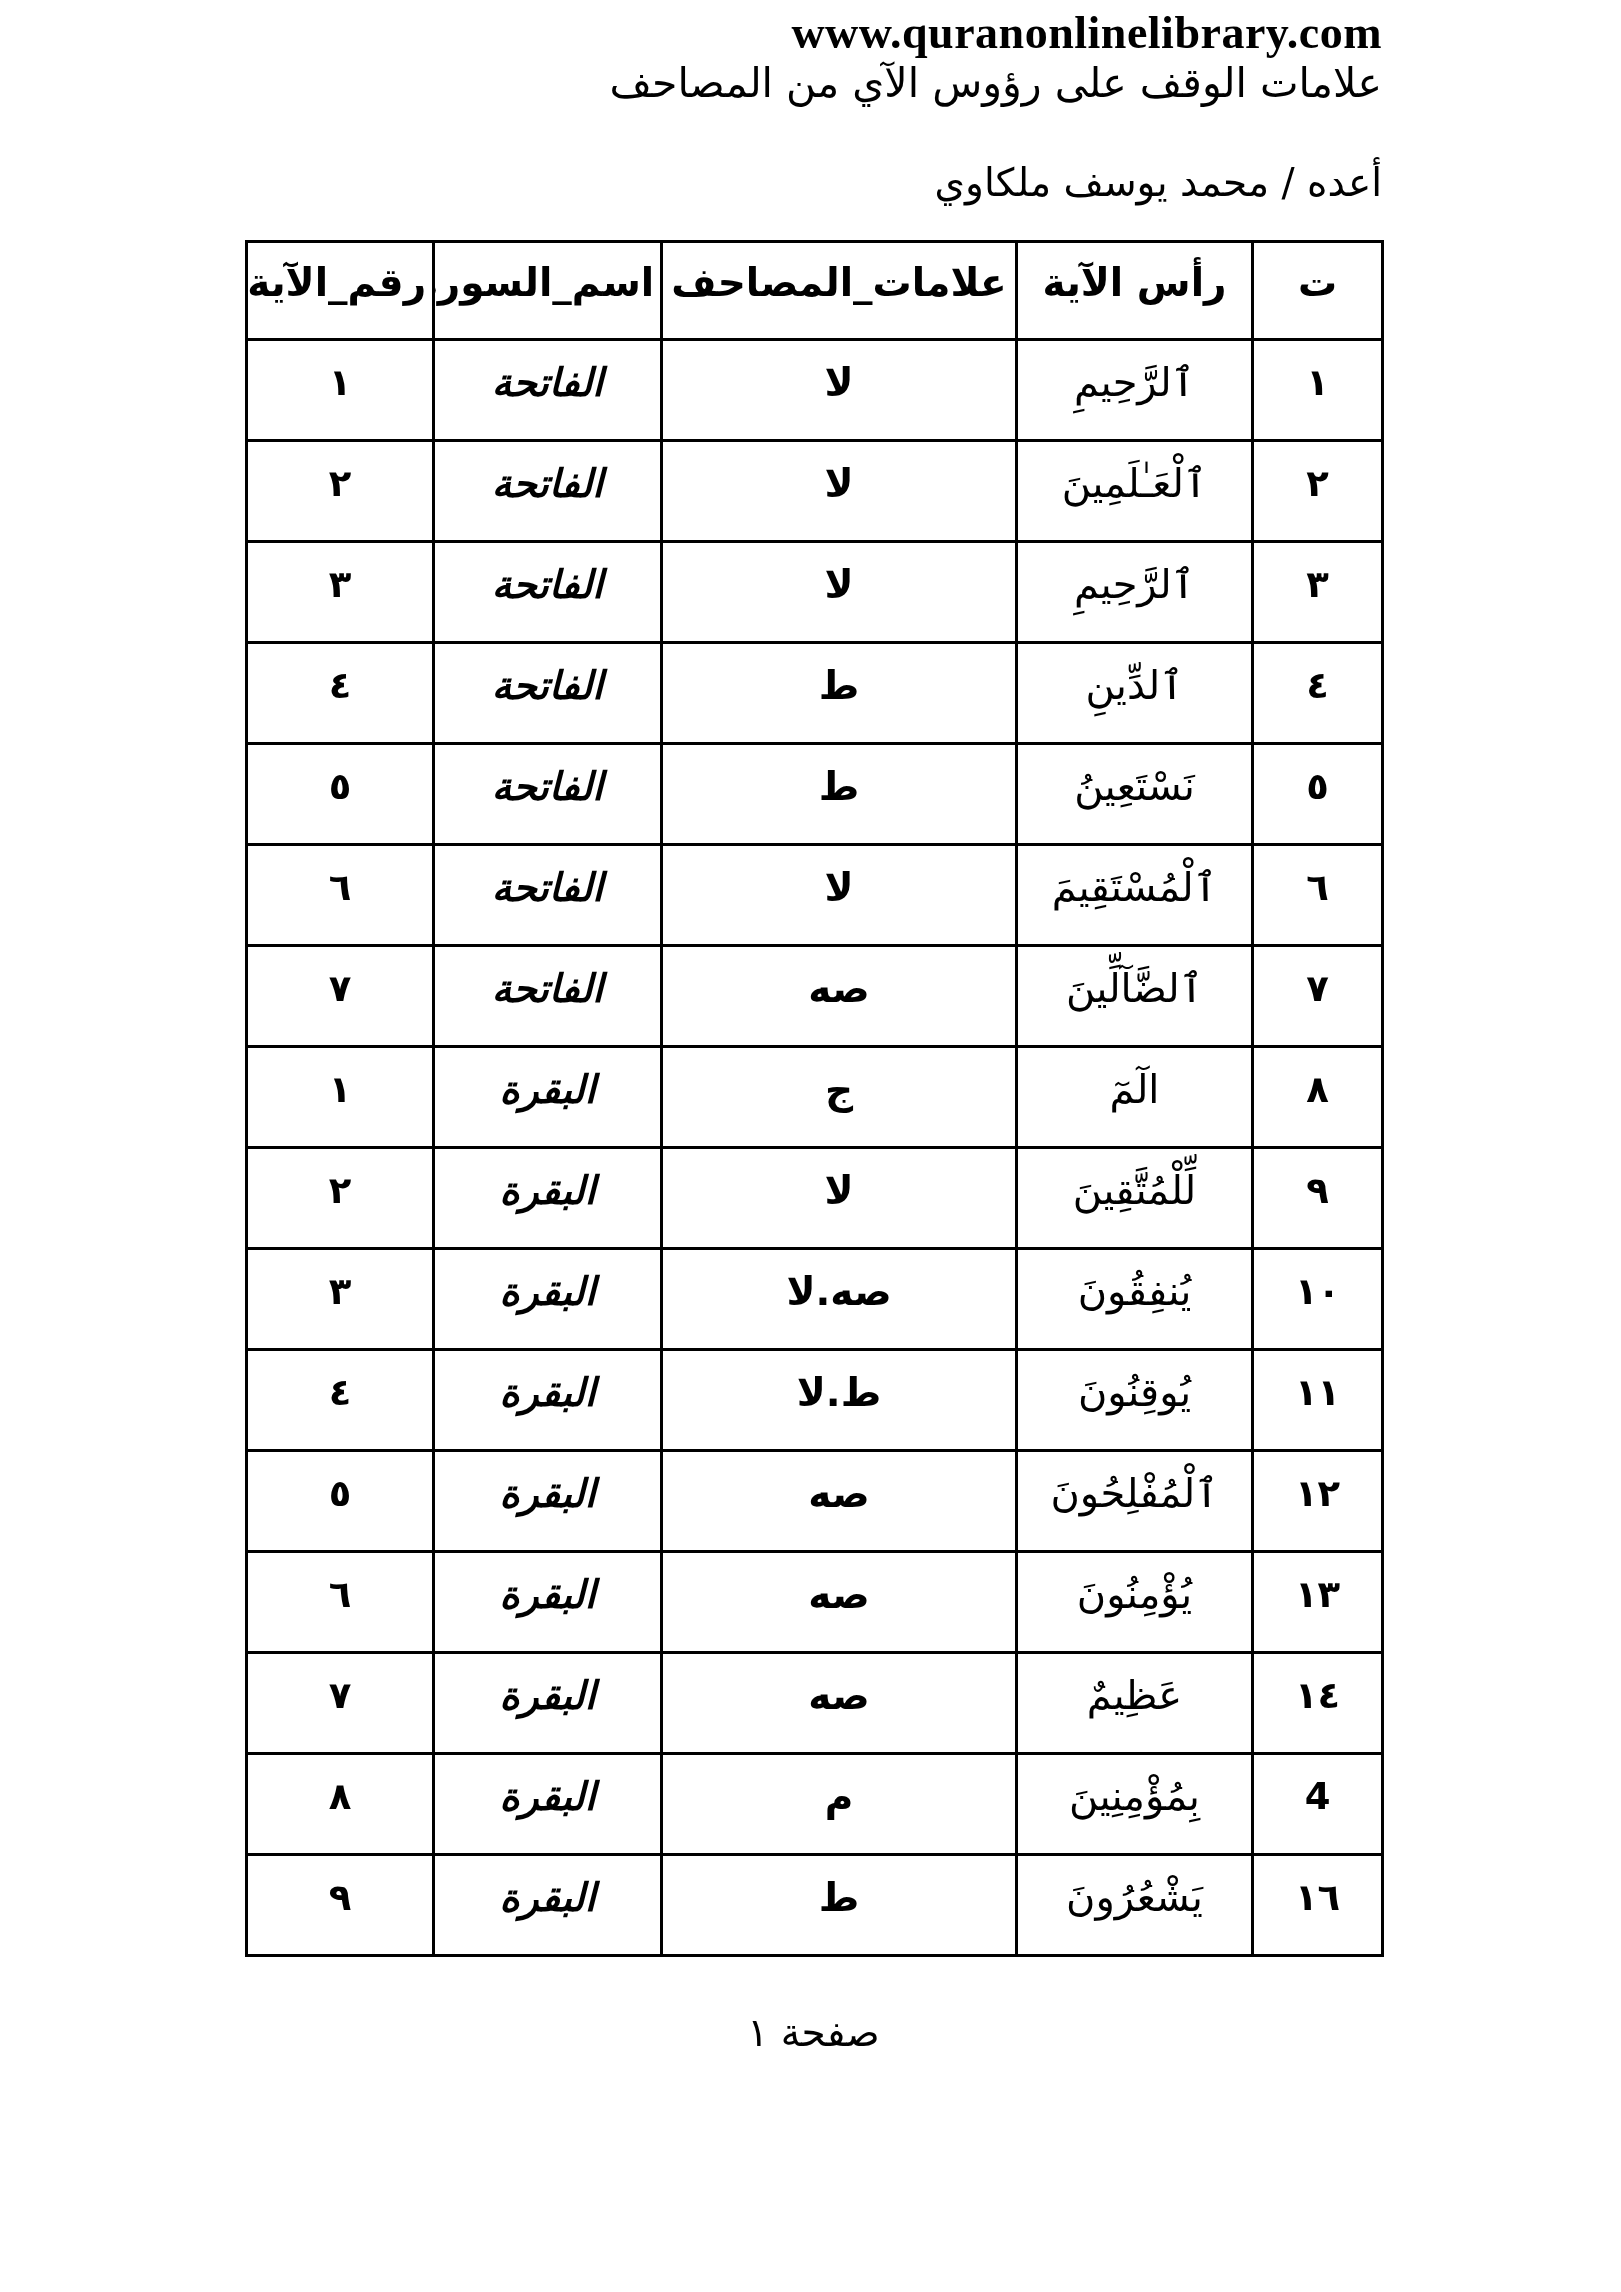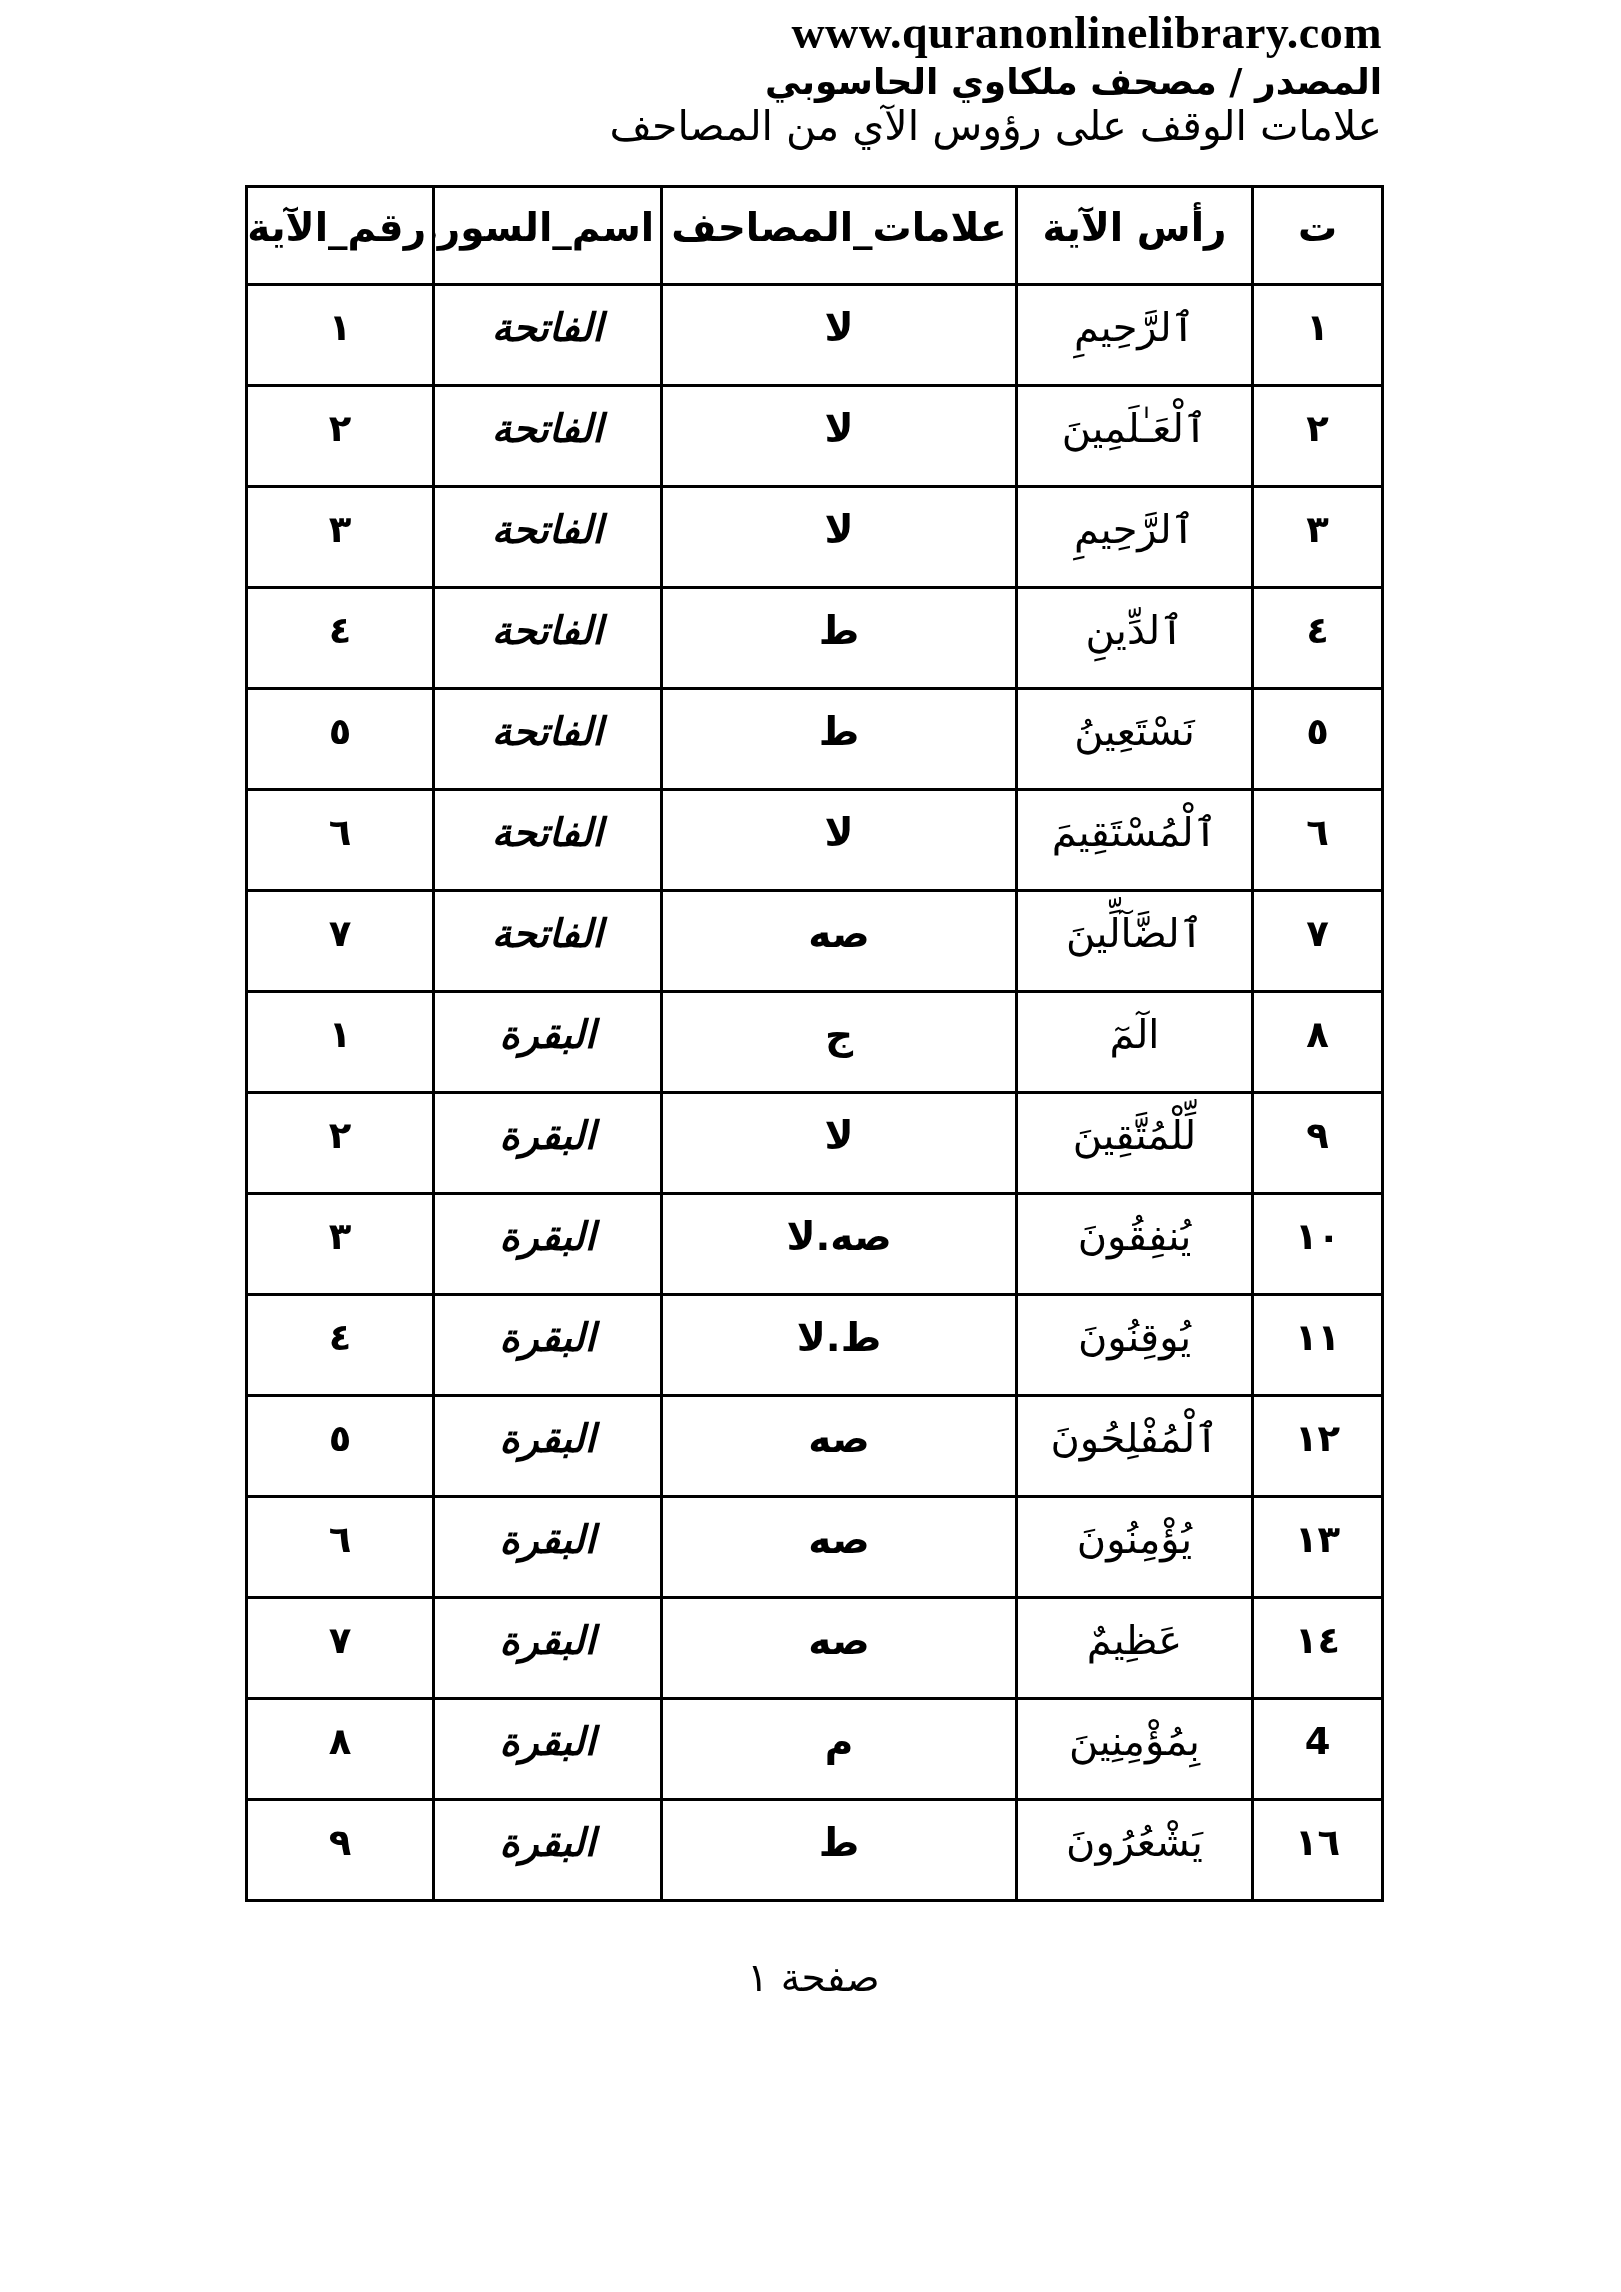--- a/index.html
+++ b/index.html
@@ -62,22 +62,22 @@
     margin-top:53px;
   }
 </style>
 </head>
 <body>
 
 <div class="content">
 
   <div class="hdr">
     <div class="site" dir="ltr">www.quranonlinelibrary.com</div>
-    <div class="source" dir="rtl">المصدر / مصحف ملكاوي الحاسوبي</div>
     <div class="doc-title" dir="rtl">علامات الوقف على رؤوس الآي من المصاحف</div>
+    <div class="prepared" dir="rtl">أعده / محمد يوسف ملكاوي</div>
   </div>
 
   <table dir="rtl">
     <colgroup>
       <col class="w0">
         <col class="w1">
         <col class="w2">
         <col class="w3">
         <col class="w4">
     </colgroup>

